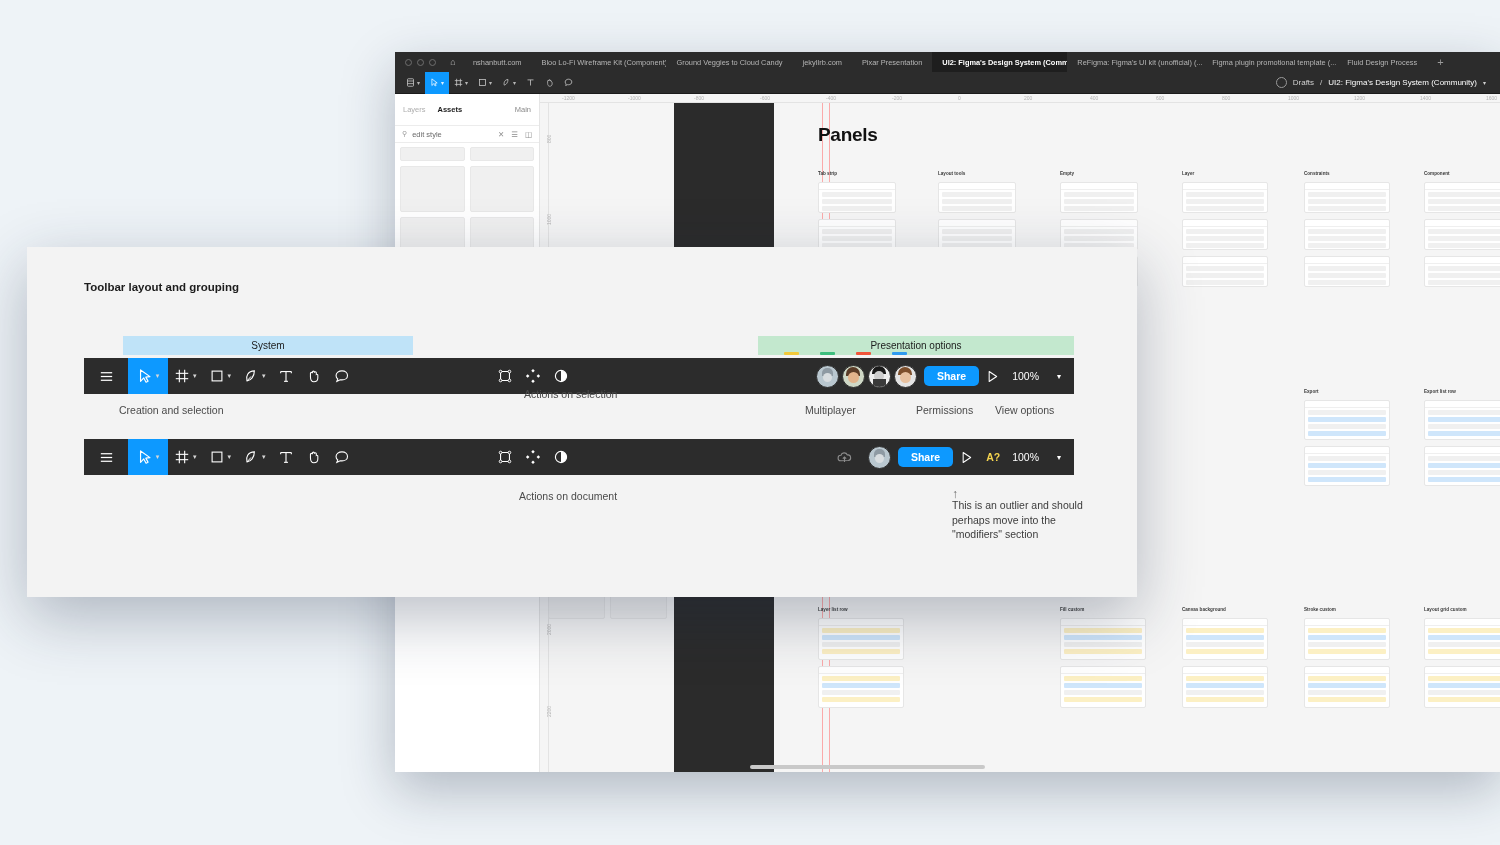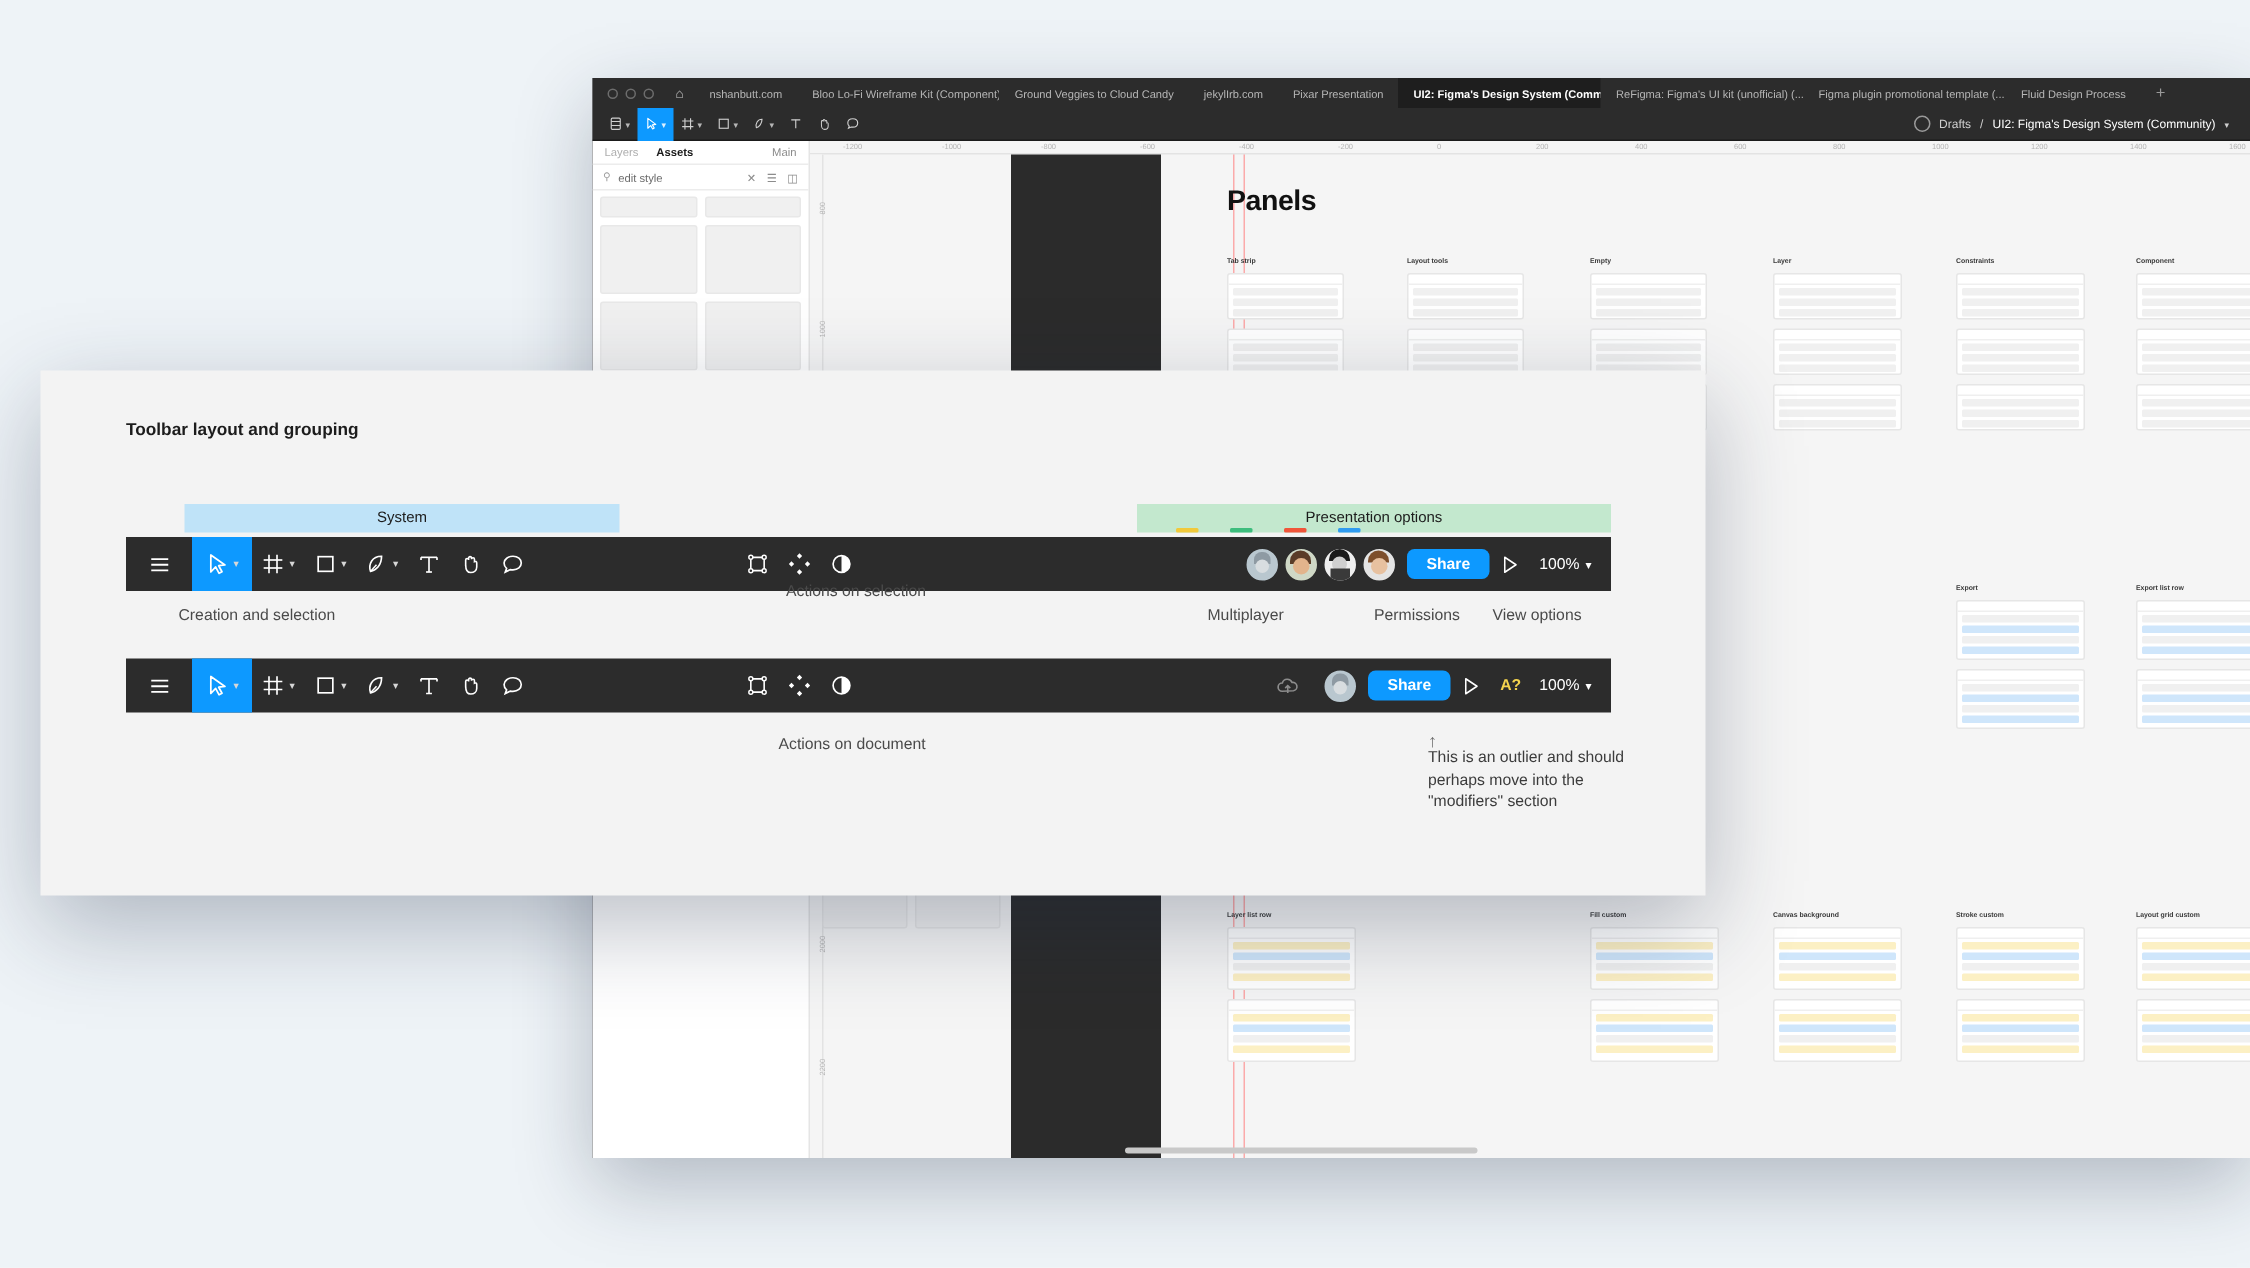--- a/index.html
+++ b/index.html
@@ -47,21 +47,21 @@
   .tb-btn .car{ font-size:6px; opacity:.85; }
   .apptoolbar .right{
     margin-left:auto; display:flex; align-items:center; gap:6px;
     color:#cfcfcf; font-size:8px; padding-right:8px;
   }
   .avatar-ring{ width:11px;height:11px;border-radius:50%;border:1px solid #9a9a9a; display:inline-block;}
 
   
   .figma-body{ display:flex; height:calc(100% - 42px); background:#f5f5f5; }
   .leftpanel{ width:145px; background:#ffffff; border-right:1px solid #e5e5e5; flex:0 0 145px; }
-  .lp-tabs{ display:flex; align-items:center; height:16px; padding:4px 8px; gap:12px;
+  .lp-tabs{ display:flex; align-items:center; height:32px; padding:4px 8px; gap:12px;
     font-size:7.5px; color:#aeaeae; border-bottom:1px solid #ececec; }
   .lp-tabs .on{ color:#1b1b1b; font-weight:bold; }
   .lp-tabs .main{ margin-left:auto; color:#8a8a8a; }
   .lp-search{ display:flex; align-items:center; gap:5px; height:17px; padding:0 7px;
     border-bottom:1px solid #ececec; color:#6b6b6b; font-size:7.5px; }
   .lp-search .ico{ font-size:7px; color:#9a9a9a; }
   .lp-search .acts{ margin-left:auto; display:flex; gap:7px; color:#8c8c8c; font-size:7.5px; }
   .lp-grid{ padding:4px 5px; display:grid; grid-template-columns:1fr 1fr; gap:5px; }
   .lp-card{ background:#f0f0f0; border:1px solid #e8e8e8; border-radius:2px; height:46px; }
   .lp-card.sm{ height:14px; }
@@ -118,21 +118,21 @@
   .t-item .car{ font-size:7px; color:#d7d7d7; }
   .t-item svg{ display:block; }
   .t-sep{ flex:1; }
   .avatars{ display:flex; align-items:center; gap:3px; }
   .av{ width:23px; height:23px; border-radius:50%; overflow:hidden; position:relative;
     border:1.5px solid #2c2c2c; }
   .share{
     background:#0d99ff; color:#fff; font-size:10.5px; font-weight:bold;
     border-radius:5px; padding:5px 13px; margin-left:7px; line-height:1;
   }
-  .zoomtxt{ font-size:10.5px; color:#fff; display:flex; align-items:center; gap:4px; }
+  .zoomtxt{ font-size:10.5px; color:#fff; display:flex; align-items:center; gap:18px; }
   .a-badge{ color:#f5d44e; font-size:10.5px; font-weight:bold; }
 
   
   .anno{ position:absolute; font-size:10.5px; color:#4a4a4a; }
   .arrow-up{ position:absolute; font-size:12px; color:#6a6a6a; }
   .outlier{ position:absolute; font-size:10.5px; color:#3c3c3c; line-height:14.5px; width:150px; }
 
   
   .chip{ position:absolute; height:3px; width:15px; border-radius:1px; top:105px; }
 </style>

